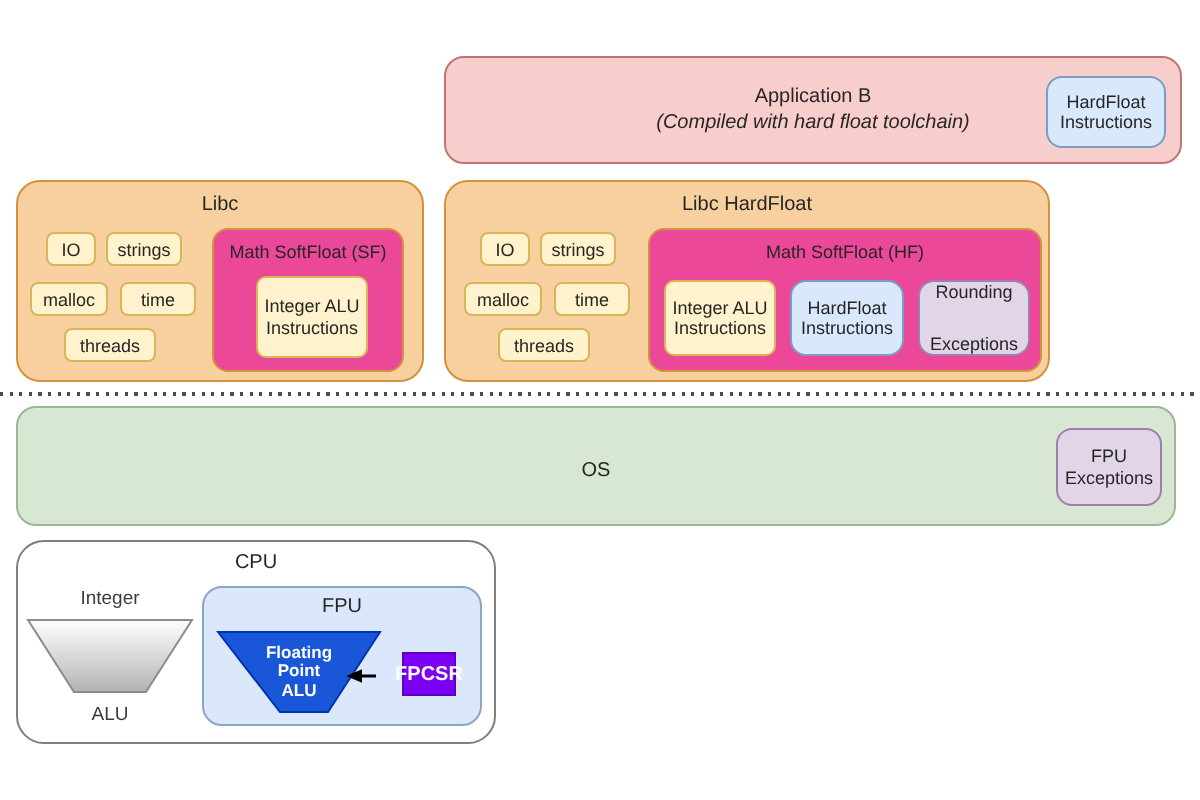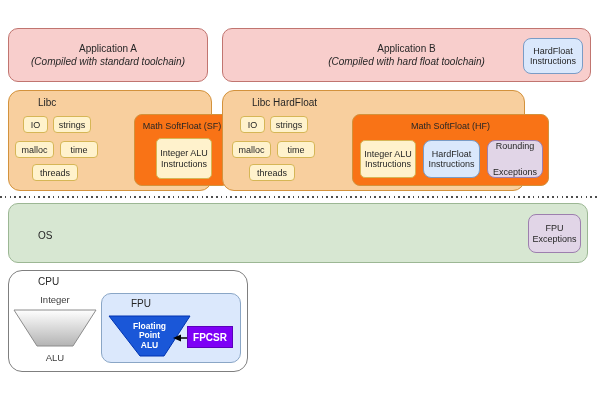--- a/index.html
+++ b/index.html
@@ -2,28 +2,28 @@
 <html><head>
 <meta charset="utf-8">
 <style>
   html,body { margin:0; padding:0; background:#ffffff; }
   body { font-family:"Liberation Sans", sans-serif; color:#262626; }
   .canvas { position:relative; width:600px; height:400px; background:#ffffff; overflow:hidden; }
   .box { position:absolute; box-sizing:border-box; border:1px solid #999; }
   .ccol { display:flex; flex-direction:column; align-items:center; justify-content:center; text-align:center; }
   .pink   { background:#f8cecc; border-color:#c17570; border-radius:10px; }
   .orange { background:#f8cf9e; border-color:#d3923c; border-radius:12px; }
-  .peach  { background:#f97316; border-color:#d3923c; border-radius:8px;margin-left:28px; }
+  .peach  { background:#ec4899; border-color:#d3923c; border-radius:8px; }
   .yellow { background:#fff2cc; border-color:#d6b656; border-radius:5px; }
   .blue   { background:#dae8fc; border-color:#7a9cc6; border-radius:8px; }
   .purple { background:#e1d5e7; border-color:#9d7fae; border-radius:8px; }
   .green  { background:#d7e7d2; border-color:#9cb794; border-radius:10px; }
   .white  { background:#ffffff; border-color:#7f7f7f; border-radius:14px; }
   .fpubox { background:#dbe8fc; border-color:#8aa6c6; border-radius:10px; }
-  .title10 { position:absolute; width:100%; text-align:left; font-size:10px;padding-left:29px; }
+  .title10 { position:absolute; width:100%; text-align:center; font-size:10px; }
   .title9  { position:absolute; width:100%; text-align:center; font-size:9px; }
   .apptxt { font-size:10px; line-height:13.5px; }
   .apptxt .sub { font-style:italic; }
   .mod { position:absolute; box-sizing:border-box; background:#fff2cc; border:1px solid #d6b656;
          border-radius:4px; font-size:9px; display:flex; align-items:center; justify-content:center; }
   .chip2 { font-size:9px; line-height:10.5px; }
   .dotted { position:absolute; height:2px;
             background:repeating-linear-gradient(to right,#4d4d4d 0 1.6px, transparent 1.6px 4.8px); }
   .fpalu-txt { position:absolute; display:flex; flex-direction:column; align-items:center; justify-content:center;
                color:#ffffff; font-weight:bold; font-size:8.5px; line-height:9.5px; text-align:center; }
@@ -31,24 +31,20 @@
            color:#ffffff; font-weight:bold; font-size:10px; display:flex; align-items:center; justify-content:center; }
   .intalu-txt { position:absolute; display:flex; flex-direction:column; align-items:center; justify-content:center;
                 color:#3d3d3d; font-size:9.5px; line-height:11px; text-align:center;gap:47px; }
   svg { position:absolute; display:block; }
 </style>
 </head>
 <body>
 
 <div class="canvas">
 
-  <div class="box pink ccol apptxt" style="left:8px; top:28px; width:200px; height:54px;">
-    <div>Application A</div>
-    <div class="sub">(Compiled with standard toolchain)</div>
-  </div>
 
   <div class="box pink ccol apptxt" style="left:222px; top:28px; width:369px; height:54px;">
     <div>Application B</div>
     <div class="sub">(Compiled with hard float toolchain)</div>
     <div class="box blue ccol chip2" style="left:300px; top:9px; width:60px; height:36px;">
       <div>HardFloat</div>
       <div>Instructions</div>
     </div>
   </div>
 
@@ -129,17 +125,17 @@
         <div>Floating</div>
         <div>Point</div>
         <div>ALU</div>
       </div>
 
       <svg style="left:66px; top:39px;" width="20" height="10" viewBox="0 0 20 10">
         <line x1="20" y1="5" x2="12" y2="5" stroke="#000000" stroke-width="1.5"></line>
         <polygon points="5,5 13,1.6 13,8.4" fill="#000000"></polygon>
       </svg>
 
-      <div class="fpcsr" style="left:85px; top:32px; width:46px; height:22px;">FPCSR</div>
+      <div class="fpcsr" style="left:99px; top:32px; width:27px; height:22px;">FPCSR</div>
     </div>
   </div>
 
 </div>
 
 </body></html>

